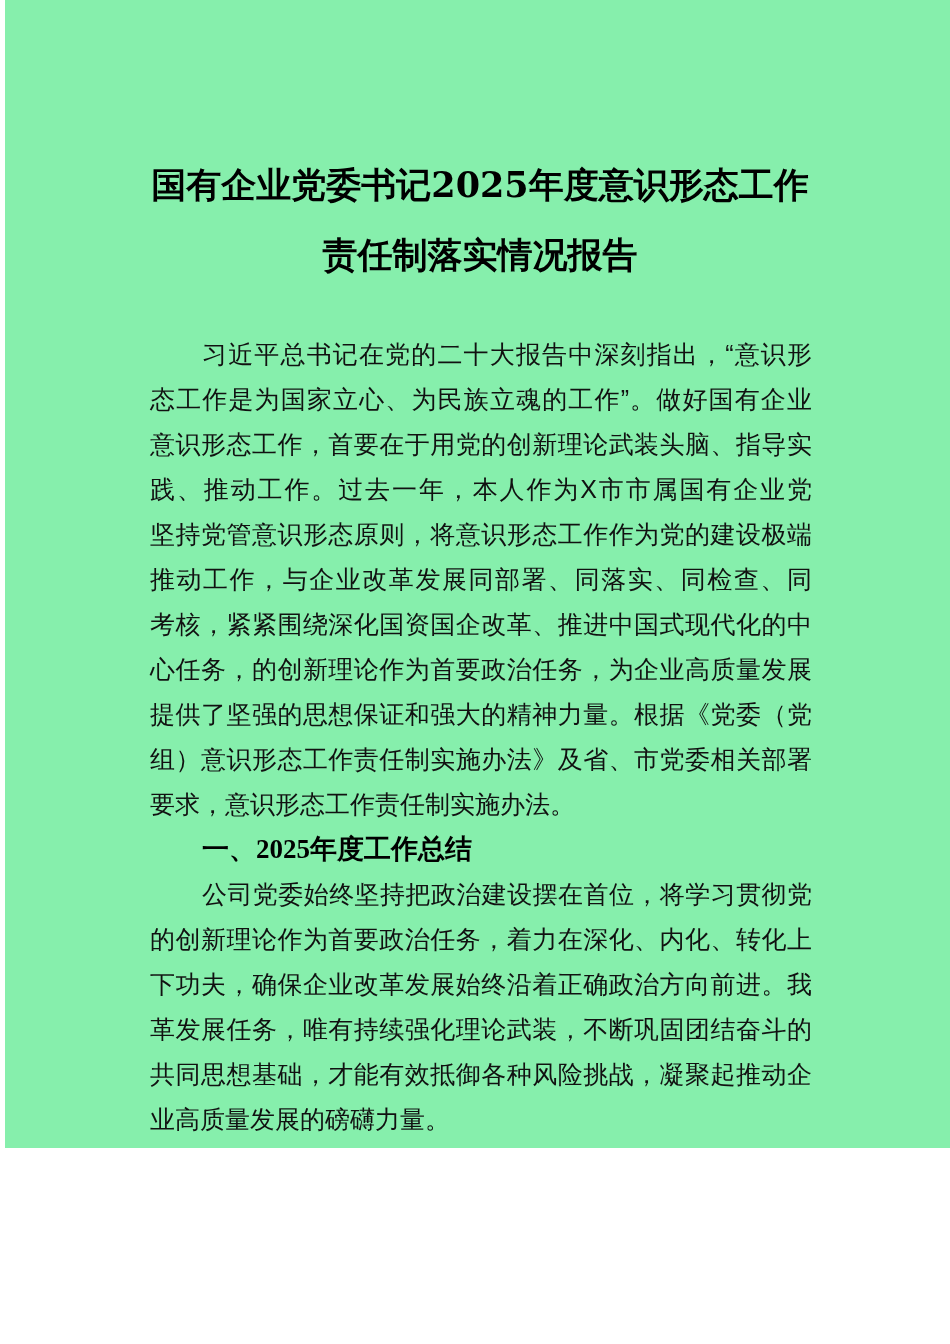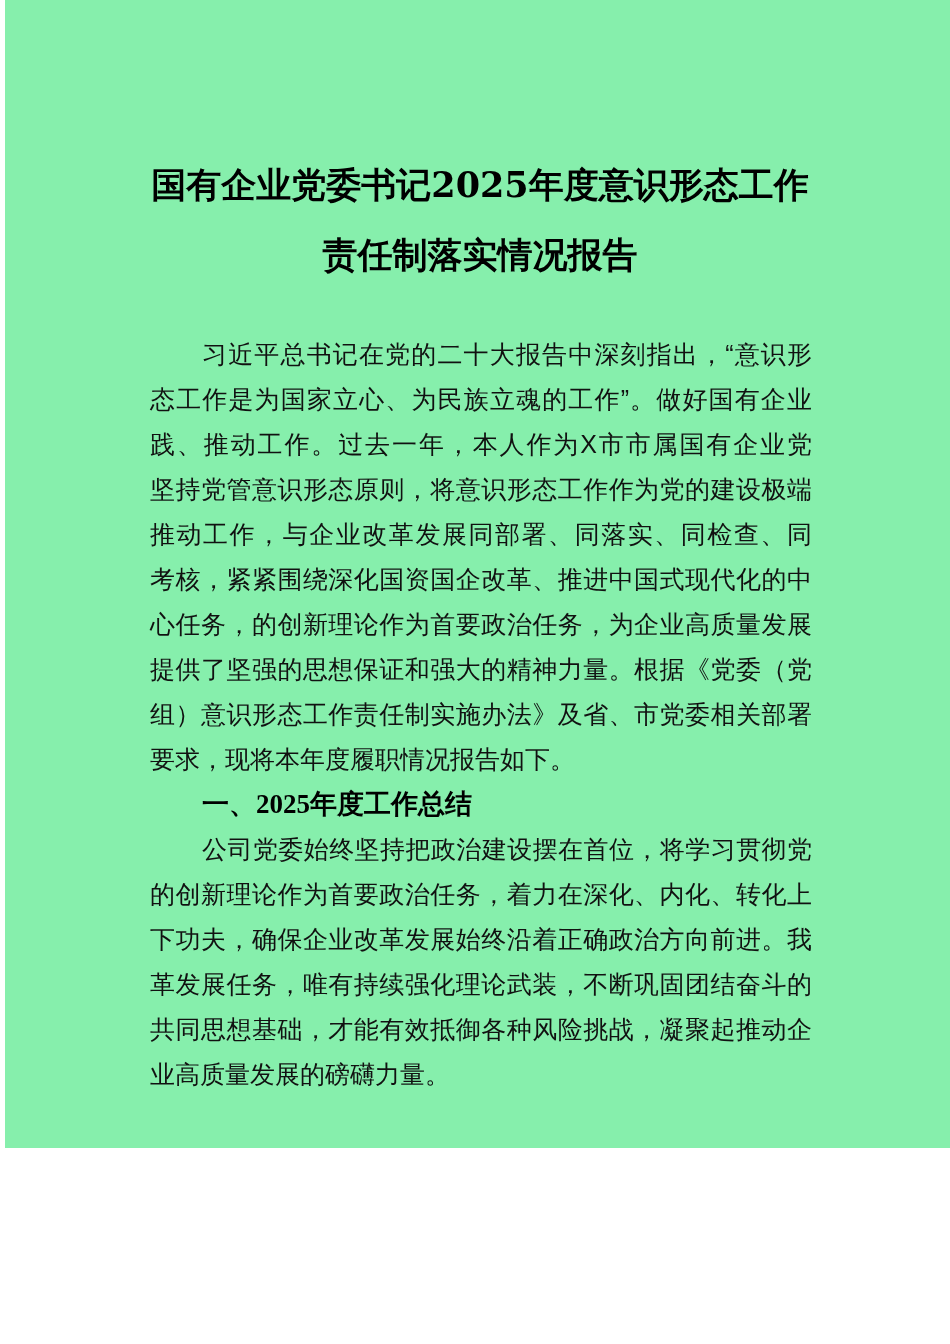--- a/index.html
+++ b/index.html
@@ -25,28 +25,29 @@
 
 <div class="page">
 
   <div class="title t1">国有企业党委书记2025年度意识形态工作</div>
   <div class="title t2">责任制落实情况报告</div>
 
   <div class="body">
     <div>
       <div class="line indent">习近平总书记在党的二十大报告中深刻指出，“意识形</div>
       <div class="line">态工作是为国家立心、为民族立魂的工作”。做好国有企业</div>
+      <div class="line">意识形态工作，首要在于用党的创新理论武装头脑、指导实</div>
       <div class="line">践、推动工作。过去一年，本人作为X市市属国有企业党</div>
       <div class="line">坚持党管意识形态原则，将意识形态工作作为党的建设极端</div>
       <div class="line">推动工作，与企业改革发展同部署、同落实、同检查、同</div>
       <div class="line">考核，紧紧围绕深化国资国企改革、推进中国式现代化的中</div>
       <div class="line">心任务，的创新理论作为首要政治任务，为企业高质量发展</div>
       <div class="line">提供了坚强的思想保证和强大的精神力量。根据《党委（党</div>
       <div class="line">组）意识形态工作责任制实施办法》及省、市党委相关部署</div>
-      <div class="line last">要求，现将本年度履职情况报告如下。</div>
+      <div class="line last">要求，意识形态工作责任制实施办法。</div>
     </div>
 
     <div class="heading">一、2025年度工作总结</div>
 
     <div>
       <div class="line indent">公司党委始终坚持把政治建设摆在首位，将学习贯彻党</div>
       <div class="line">的创新理论作为首要政治任务，着力在深化、内化、转化上</div>
       <div class="line">下功夫，确保企业改革发展始终沿着正确政治方向前进。我</div>
       <div class="line">革发展任务，唯有持续强化理论武装，不断巩固团结奋斗的</div>
       <div class="line">共同思想基础，才能有效抵御各种风险挑战，凝聚起推动企</div>

